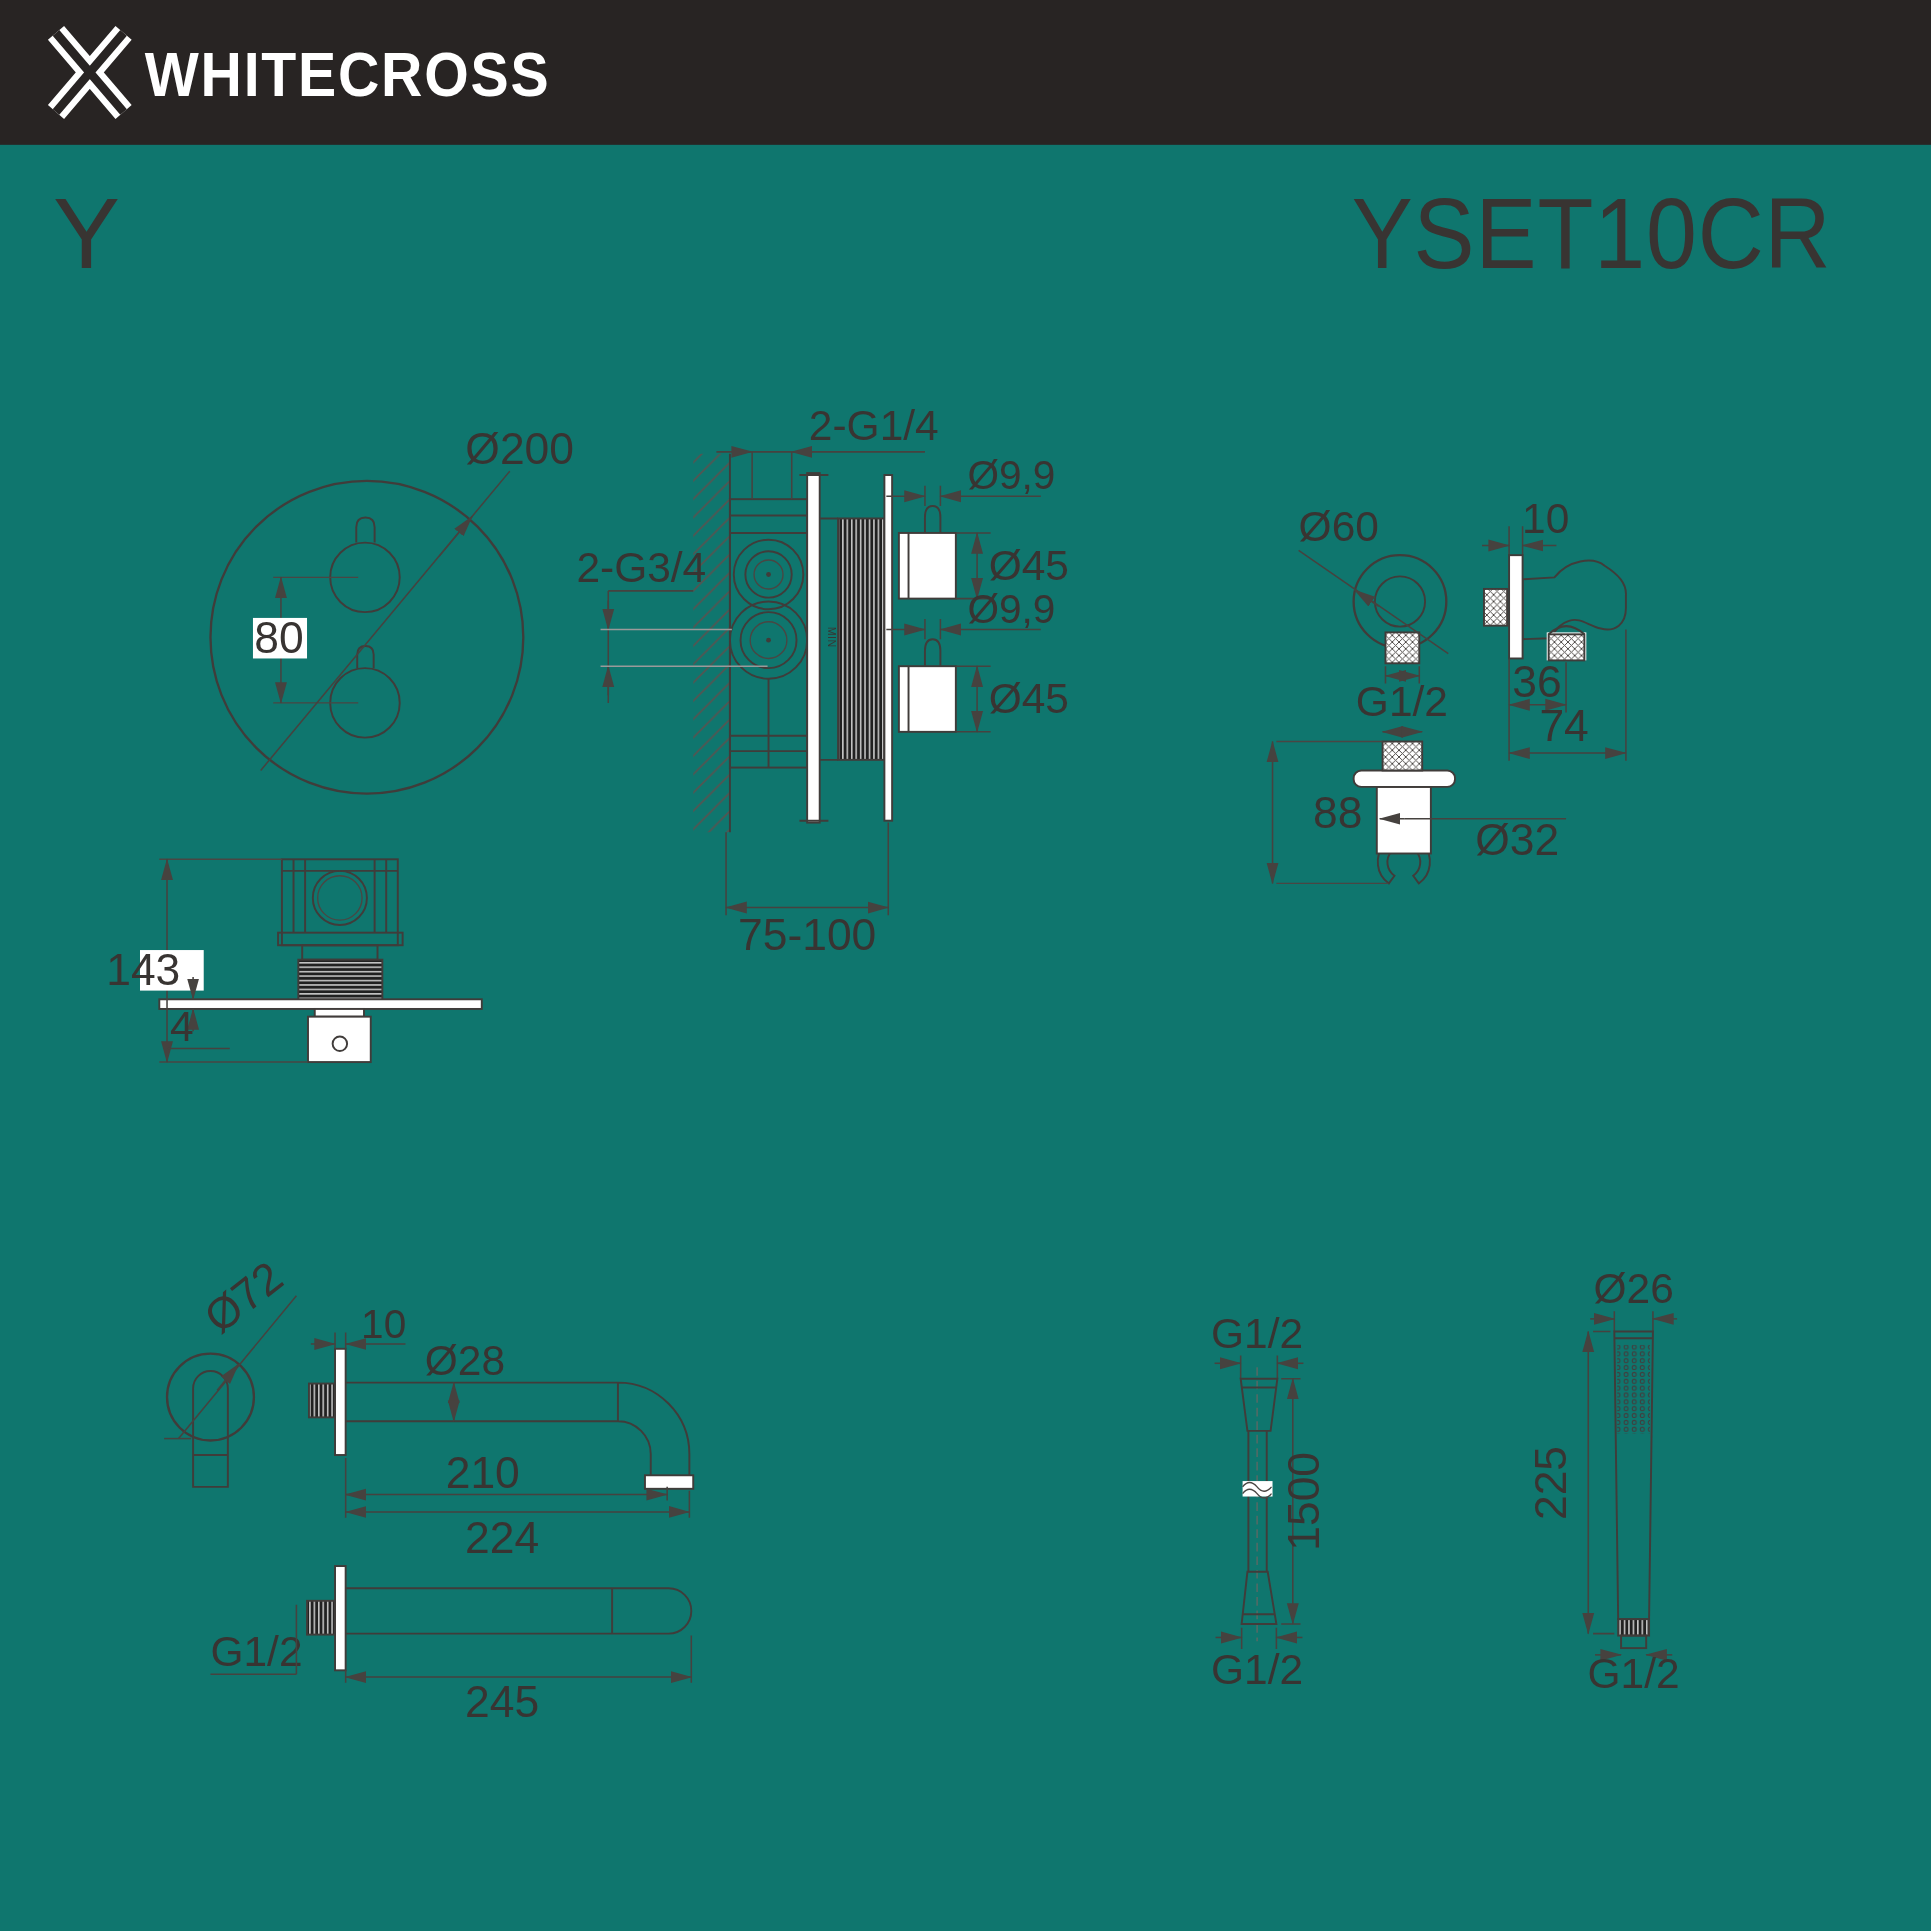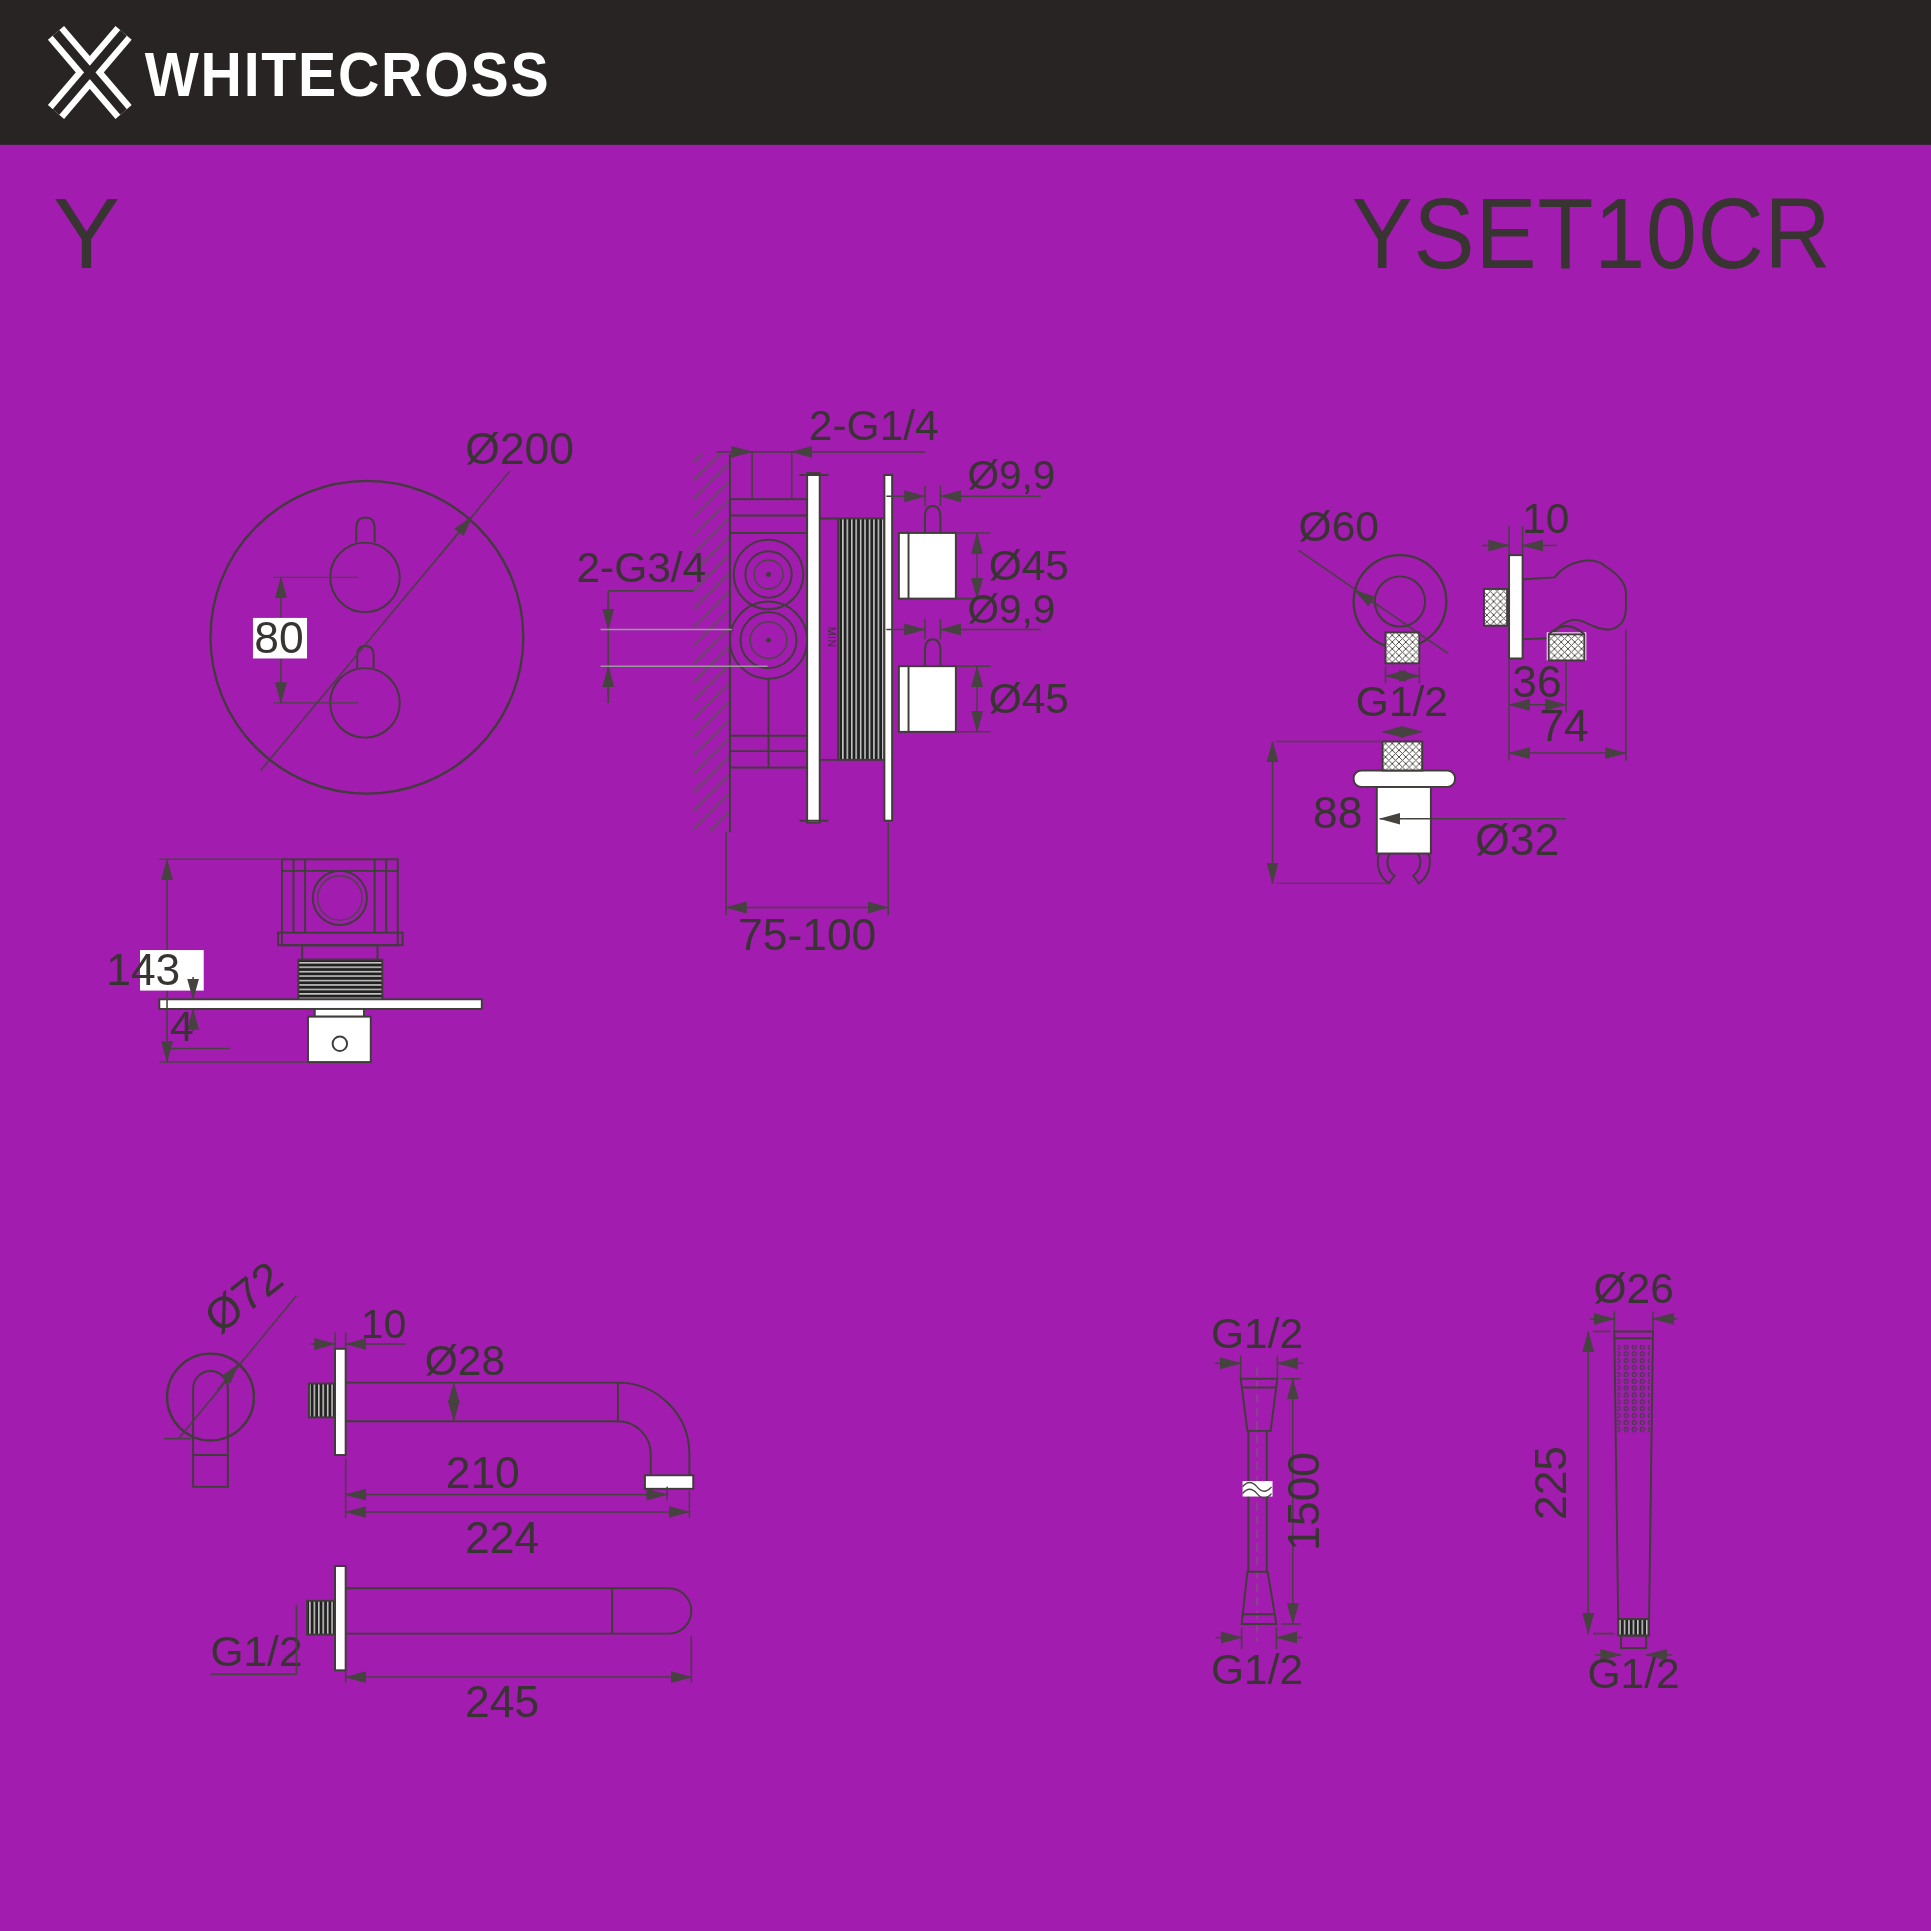--- a/index.html
+++ b/index.html
@@ -1,16 +1,16 @@
 <!DOCTYPE html>
 <html><head>
 <meta charset="utf-8">
 <style>
   html,body{margin:0;padding:0;background:#e8e8e8;}
-  .page{position:relative;width:1931px;height:1931px;background:#a21caf;overflow:hidden;
+  .page{position:relative;width:1931px;height:1931px;background:#0f766e;overflow:hidden;
         font-family:"Liberation Sans", sans-serif;}
   svg{display:block}
   svg text{font-family:"Liberation Sans", sans-serif;fill:#383432;}
   .ln{fill:none;stroke:#403c3a;stroke-width:2;}
   .ln25{fill:none;stroke:#403c3a;stroke-width:2.4;}
   .thin{fill:none;stroke:#4a4643;stroke-width:1.4;}
   .dim{fill:none;stroke:#46423f;stroke-width:1.6;}
   .grey{fill:none;stroke:#9a9a9a;stroke-width:1.6;}
   .fillw{fill:#ffffff;stroke:#403c3a;stroke-width:2;}
   .dash{fill:none;stroke:#6a6663;stroke-width:1.2;stroke-dasharray:9 5;}

